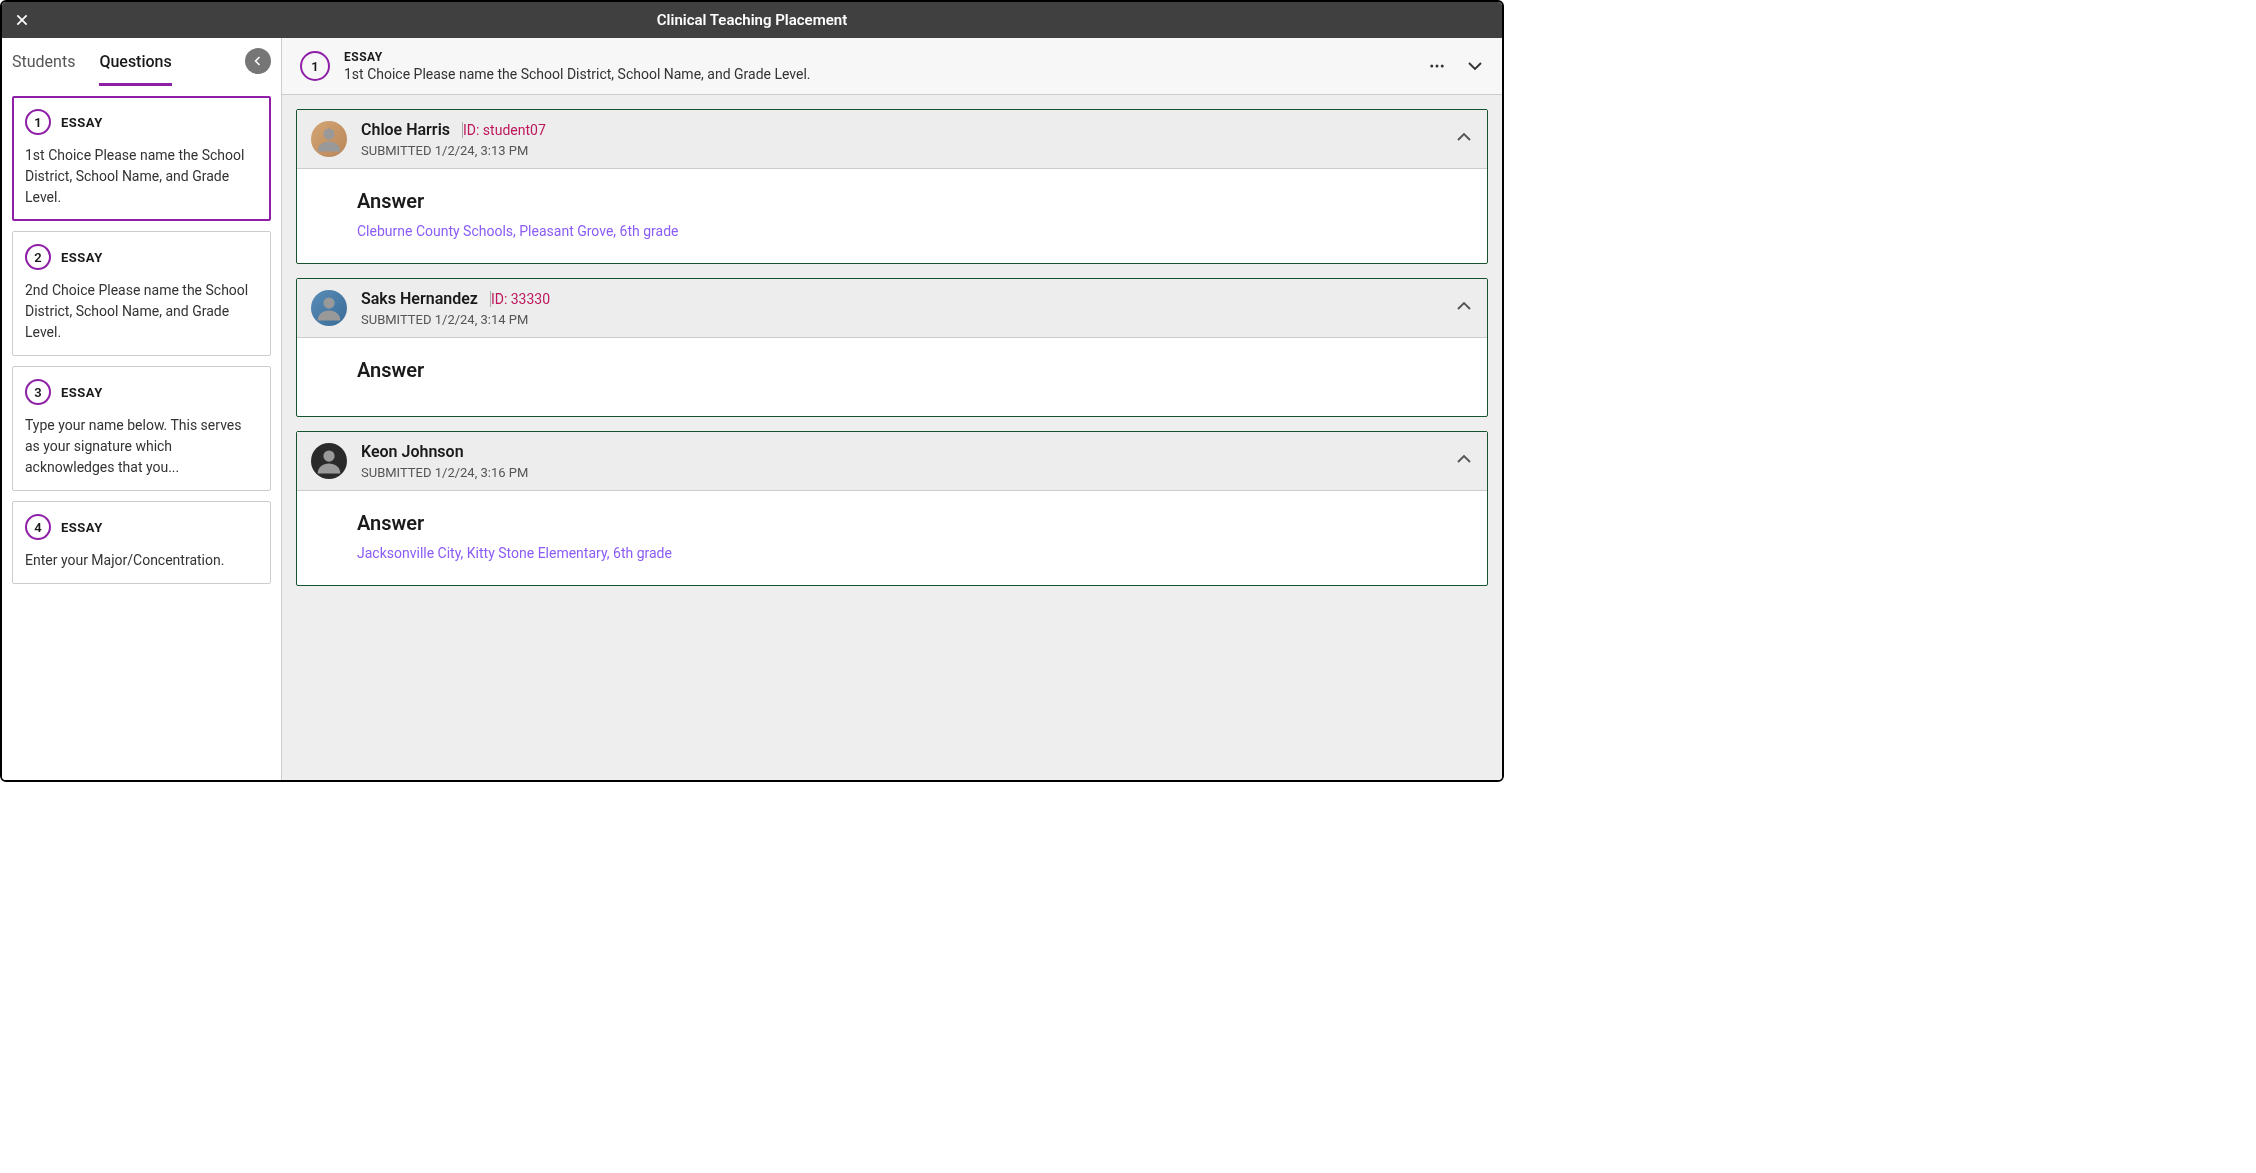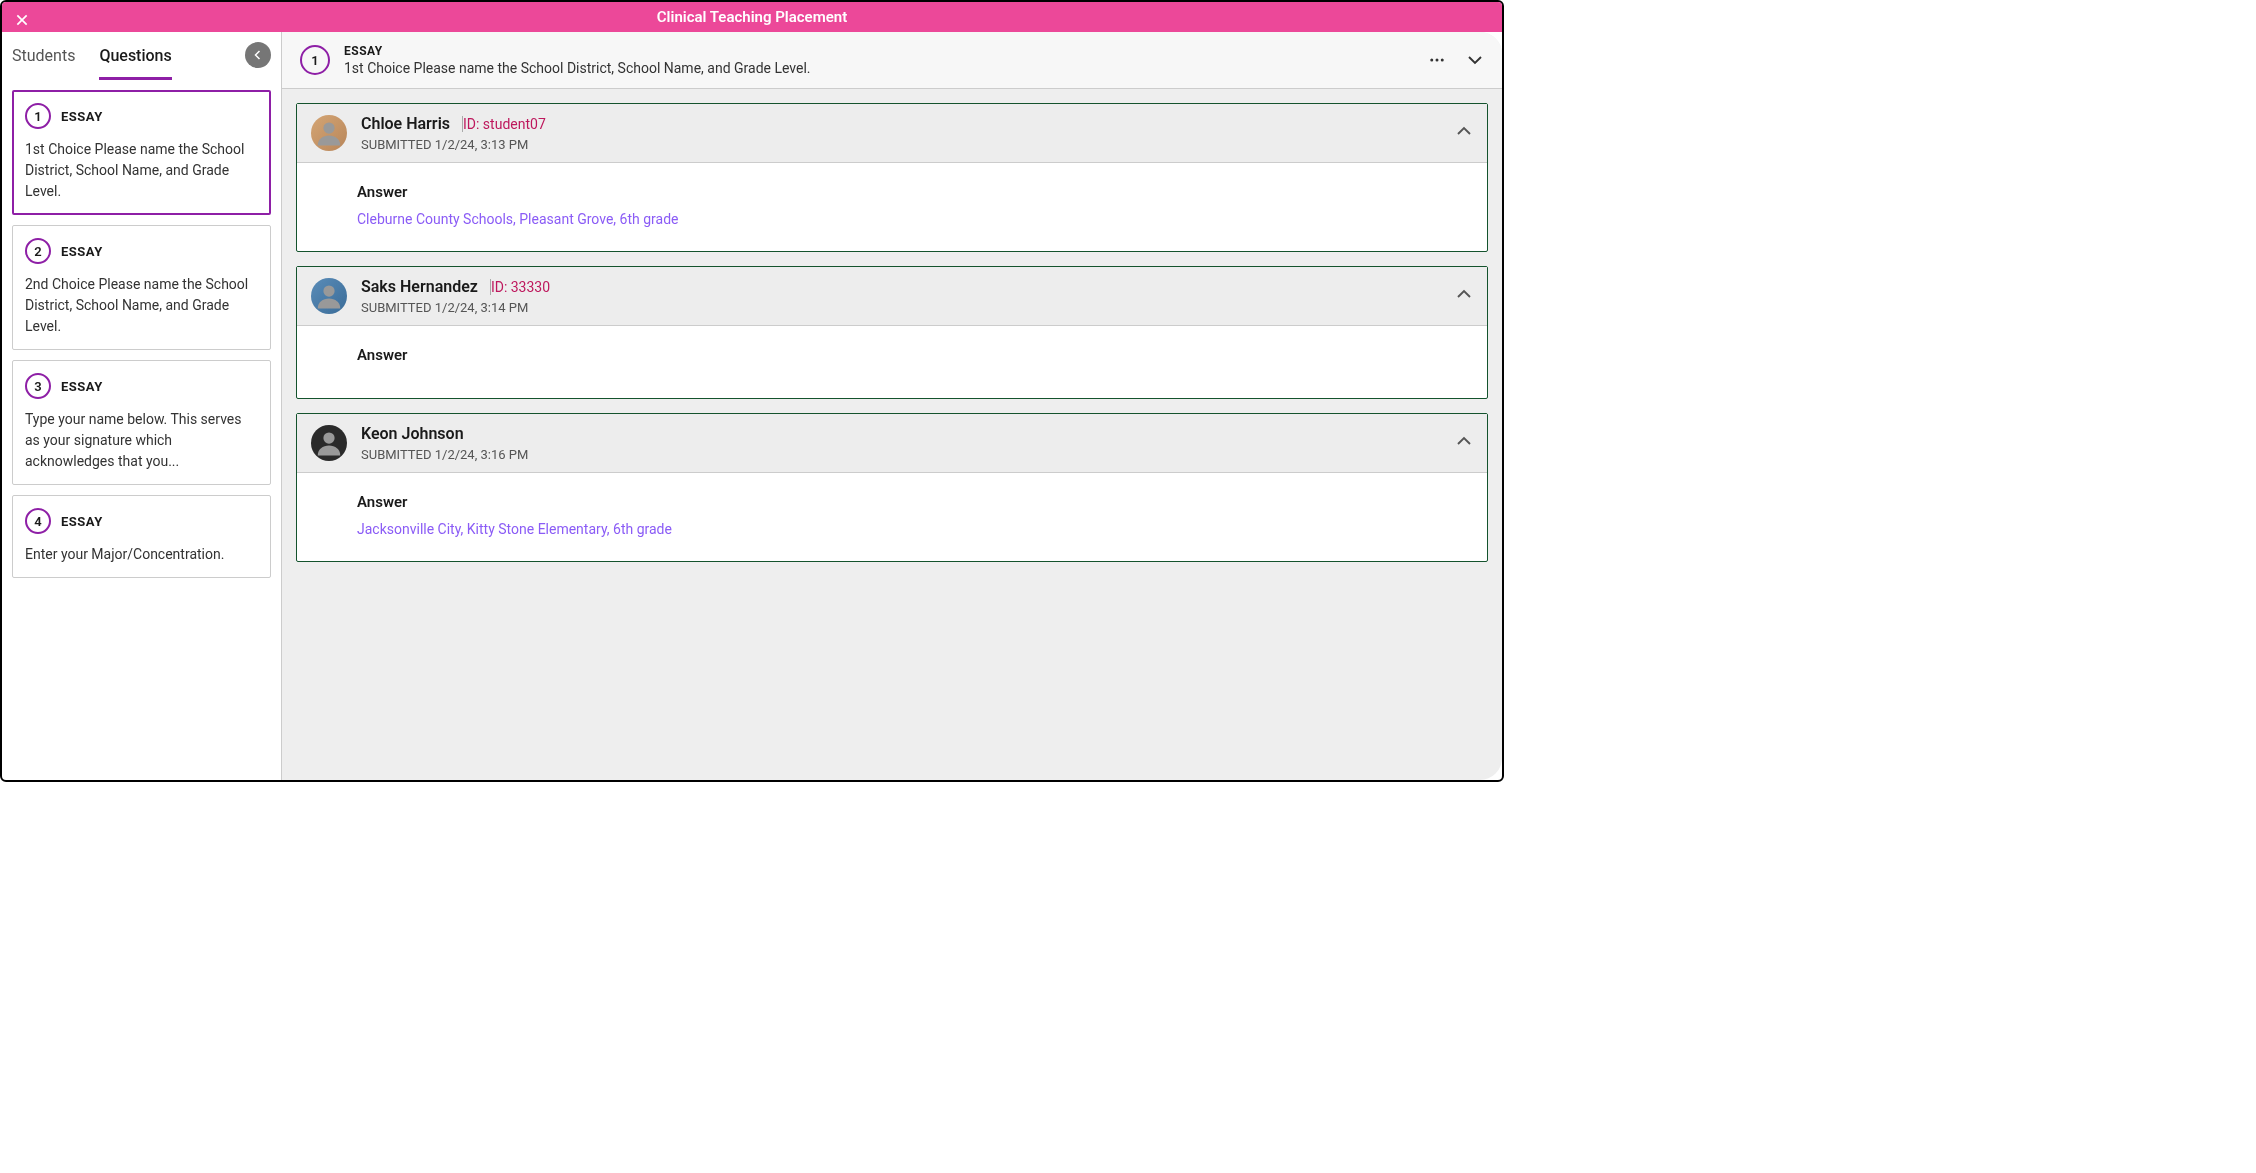--- a/index.html
+++ b/index.html
@@ -18,23 +18,23 @@
     .window {
       border: 2px solid #000;
       border-radius: 6px;
       width: 100%;
       height: 100%;
       display: flex;
       flex-direction: column;
       overflow: hidden;
     }
     .header {
-      background: #ec4899;
+      background: #404040;
       color: #fff;
-      height: 30px;
+      height: 36px;
       display: flex;
       align-items: center;
       position: relative;
     }
     .close-btn {
       position: absolute;
       left: 10px;
       top: 8px;
       width: 20px;
       height: 20px;
@@ -51,21 +51,20 @@
     .header-title {
       flex: 1;
       text-align: center;
       font-size: 15px;
       font-weight: 600;
     }
     .body {
       flex: 1;
       display: flex;
       overflow: hidden;
-      border-radius: 22px;
     }
     
     .sidebar {
       width: 280px;
       border-right: 1px solid #ccc;
       display: flex;
       flex-direction: column;
       background: #fff;
     }
     .tabs {
@@ -270,21 +269,21 @@
       color: #555;
     }
     .chevron svg {
       width: 18px;
       height: 18px;
     }
     .response-body {
       padding: 20px 14px 24px 60px;
     }
     .answer-label {
-      font-size: 15px;
+      font-size: 20px;
       font-weight: 600;
       margin-bottom: 10px;
     }
     .answer-text {
       font-size: 14px;
       color: #8b5cf6;
     }
   </style>
 </head>
 <body>

